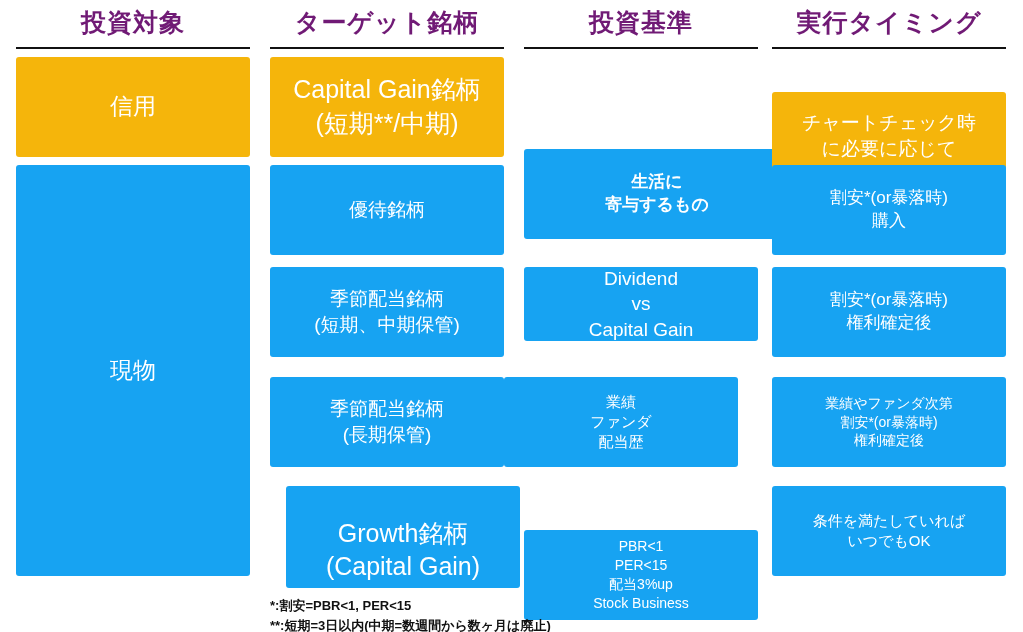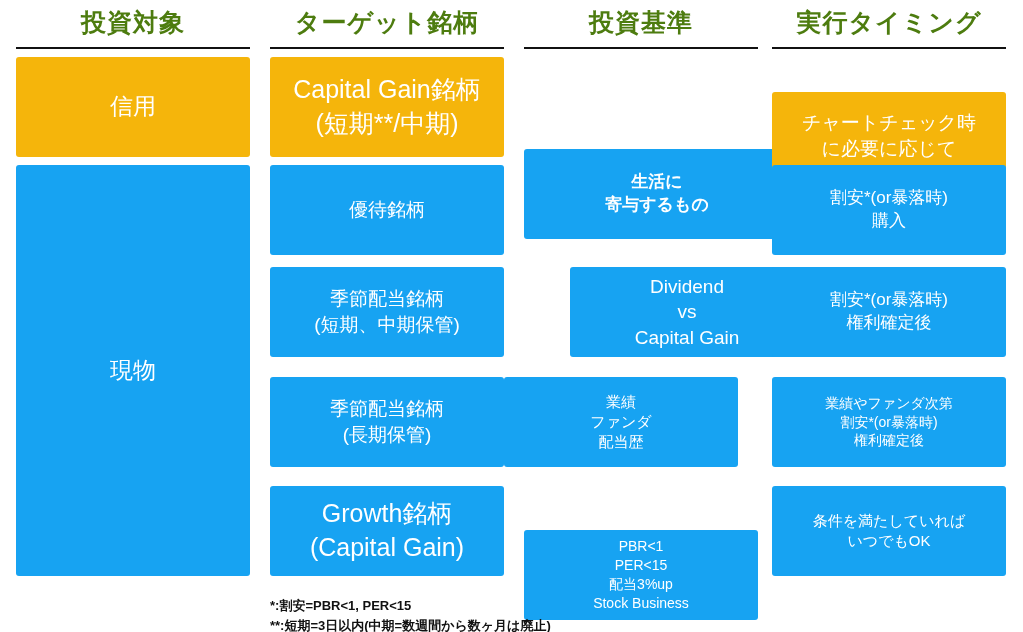--- a/index.html
+++ b/index.html
@@ -31,21 +31,21 @@
   .col-3 { left: 772px; }
 
   .col-head {
     text-align: center;
     font-size: 25px;
     font-weight: bold;
     letter-spacing: 1px;
     padding-bottom: 8px;
     border-bottom: 2px solid #111;
     margin-top: 6px;
-    color: #4d7c0f;
+    color: #701a75;
   }
 
   .cell {
     position: absolute;
     box-sizing: border-box;
     display: flex;
     flex-direction: column;
     align-items: center;
     justify-content: center;
     text-align: center;
@@ -104,33 +104,33 @@
     <span class="line">優待銘柄</span>
   </div>
   <div class="cell blue fs19" style="left:270px; top:267px; width:234px; height:90px;">
     <span class="line">季節配当銘柄</span>
     <span class="line">(短期、中期保管)</span>
   </div>
   <div class="cell blue fs19" style="left:270px; top:377px; width:234px; height:90px;">
     <span class="line">季節配当銘柄</span>
     <span class="line">(長期保管)</span>
   </div>
-  <div class="cell blue fs21" style="left:270px; top:486px; width:234px; height:90px;">
+  <div class="cell blue fs21" style="left:286px; top:486px; width:234px; height:102px;justify-content:flex-end;">
     <span class="line">Growth銘柄</span>
     <span class="line">(Capital Gain)</span>
   </div>
 
   <div class="col col-2">
     <div class="col-head">投資基準</div>
   </div>
   <div class="cell blue fs17" style="left:524px; top:149px; width:266px; height:90px;font-weight:bold;">
     <span class="line">生活に</span>
     <span class="line">寄与するもの</span>
   </div>
-  <div class="cell blue fs19" style="left:524px; top:267px; width:234px; height:90px;margin-left:46px;">
+  <div class="cell blue fs19" style="left:524px; top:267px; width:234px; height:74px;">
     <span class="line">Dividend</span>
     <span class="line">vs</span>
     <span class="line">Capital Gain</span>
   </div>
   <div class="cell blue fs15" style="left:504px; top:377px; width:234px; height:90px;">
     <span class="line">業績</span>
     <span class="line">ファンダ</span>
     <span class="line">配当歴</span>
   </div>
   <div class="cell blue fs14" style="left:524px; top:486px; width:234px; height:90px;margin-top:44px;">

